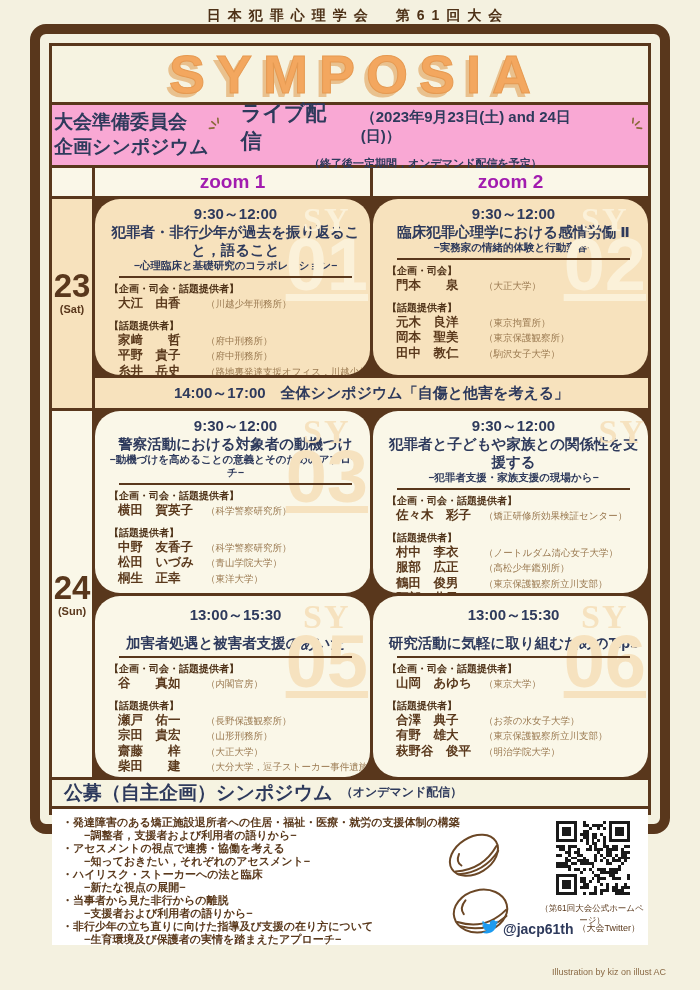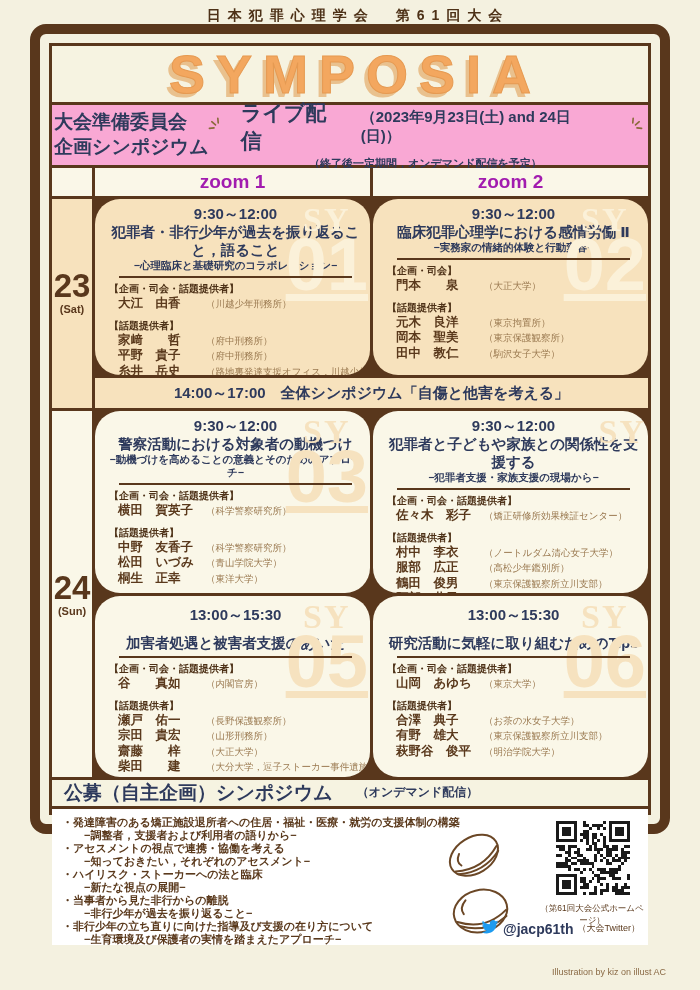--- a/index.html
+++ b/index.html
@@ -57,21 +57,21 @@
   .g-label{font-size:10px;font-weight:bold;color:#4d3117;line-height:15px;}
   .person{display:flex;align-items:baseline;padding-left:9px;line-height:15.5px;}
   .p-name{width:88px;flex:none;font-size:12.5px;font-weight:bold;color:#5a391c;white-space:nowrap;}
   .p-affil{font-size:9.5px;color:#9a7950;white-space:nowrap;}
   .wm{position:absolute;right:2px;top:6px;text-align:center;font-weight:800;line-height:0.9;z-index:1;pointer-events:none;}
   .wm-sy{display:block;font-size:34px;letter-spacing:2px;font-family:Liberation Serif, serif;}
   .wm-num{display:block;font-size:74px;margin-top:-4px;text-decoration:underline;}
   .wm-light .wm{color:#fbf1d9;}
   .wm-dark .wm{color:#f6e2bf;}
   
-  .open-header{height:34px;background:#f6f3e1;display:flex;align-items:center;padding-left:12px;gap:24px;font-family:Liberation Mono, monospace;}
+  .open-header{height:34px;background:#f6f3e1;display:flex;align-items:center;padding-left:12px;gap:8px;font-family:Liberation Mono, monospace;}
   .oh-title{font-size:19px;font-weight:bold;color:#2e3a5c;}
   .oh-note{font-size:12px;font-weight:bold;color:#2e3a5c;}
   .open-body{flex:none;height:136px;background:#ffffff;position:relative;}
   .ob-list{list-style:none;margin:0;padding:7px 215px 0 10px;}
   .ob-main{font-size:11px;font-weight:bold;color:#5a391c;line-height:13px;white-space:nowrap;}
   .ob-sub{font-size:11px;font-weight:bold;color:#5a391c;line-height:13px;padding-left:22px;white-space:nowrap;}
   .macarons{position:absolute;right:125px;top:22px;}
   .qr-box{position:absolute;right:13px;top:7px;width:84px;height:84px;background:#ffffff;
         display:flex;align-items:center;justify-content:center;}
   .qr-caption{position:absolute;right:2px;top:94px;width:108px;text-align:center;
@@ -347,21 +347,21 @@
             <li class="ob-item">
               <div class="ob-main">・アセスメントの視点で連携・協働を考える</div>
               <div class="ob-sub">−知っておきたい，それぞれのアセスメント−</div>
             </li>
             <li class="ob-item">
               <div class="ob-main">・ハイリスク・ストーカーへの法と臨床</div>
               <div class="ob-sub">−新たな視点の展開−</div>
             </li>
             <li class="ob-item">
               <div class="ob-main">・当事者から見た非行からの離脱</div>
-              <div class="ob-sub">−非行少年が過去を振り返ること−</div>
+              <div class="ob-sub">−支援者および利用者の語りから−</div>
             </li>
             <li class="ob-item">
               <div class="ob-main">・非行少年の立ち直りに向けた指導及び支援の在り方について</div>
               <div class="ob-sub">−生育環境及び保護者の実情を踏まえたアプローチ−</div>
             </li>
           </ul>
 
         <div class="macarons">
           <svg width="92" height="108" viewBox="0 0 92 108">
             <g stroke="#6b4726" fill="none" stroke-width="2" stroke-linecap="round">

